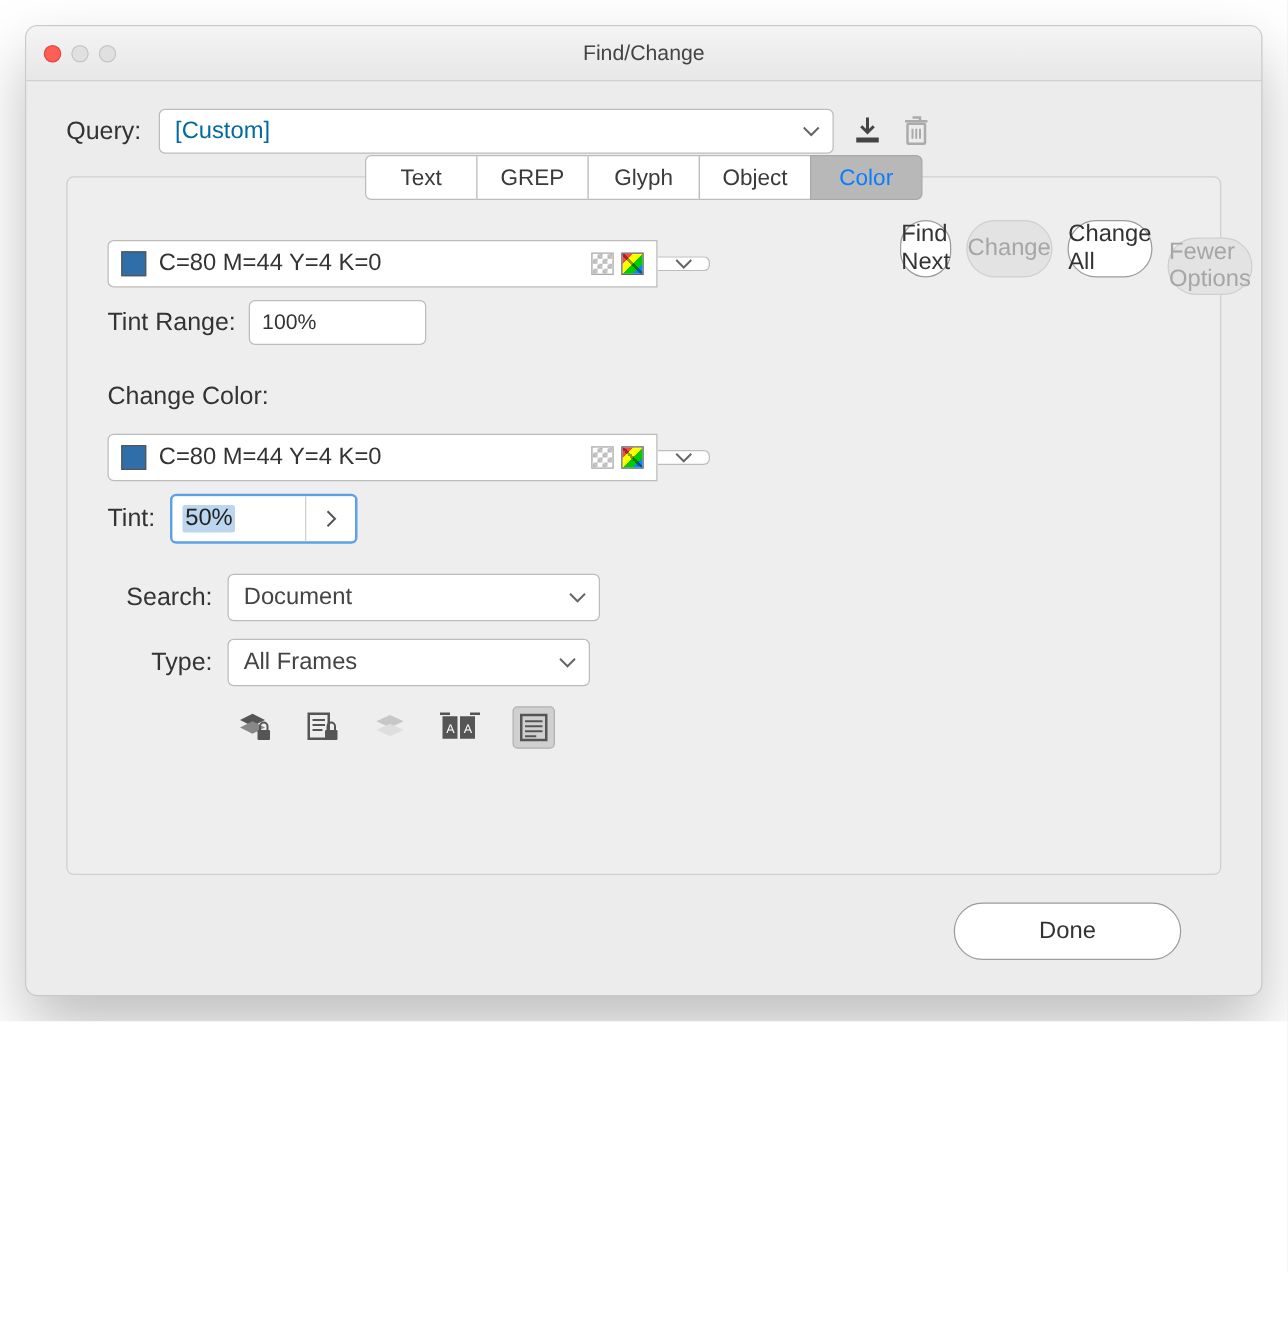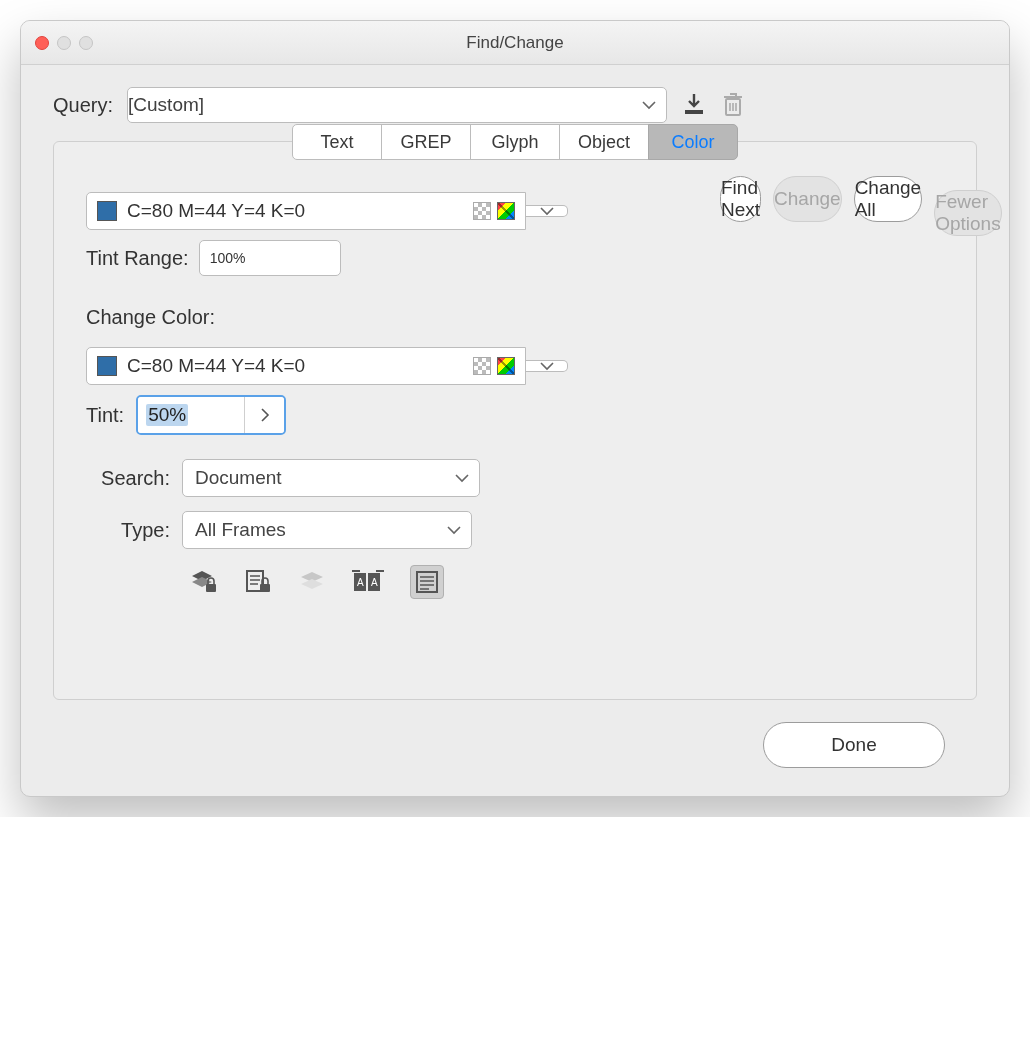--- a/index.html
+++ b/index.html
@@ -15,21 +15,21 @@
   .traffic { display:flex; gap:8px; margin-left:14px; }
   .tl { width:14px; height:14px; border-radius:50%; border:1px solid rgba(0,0,0,0.15); }
   .tl.red { background:#ff5f57; border-color:#e0443e; }
   .tl.grey { background:#e0e0e0; border-color:#c5c5c5; }
   .title { position:absolute; left:0; right:0; text-align:center; font-size:17px; color:#444; }
   .content { padding:22px 32px 28px 32px; }
   .query-row { display:flex; align-items:center; gap:14px; margin-bottom:18px; }
   .query-label { font-size:20px; color:#333; }
   .select-large {
     flex:0 0 540px; height:36px; background:#fff; border:1px solid #bcbcbc; border-radius:5px;
-    display:flex; align-items:center; padding:0 0; font-size:19px; color:#404040; position:relative;
+    display:flex; align-items:center; padding:0 12px; font-size:19px; color:#0369a1; position:relative;
   }
   .chev-down { position:absolute; right:10px; top:50%; transform:translateY(-50%); color:#666; }
   .tool-icon { color:#555; cursor:pointer; }
   .panel {
     border:1px solid #cfcfcf; border-radius:6px; padding:0 0 100px 0; position:relative; background:#eeeeee;
   }
   .tabs {
     display:flex; justify-content:center; position:relative; top:-18px;
   }
   .tab {
@@ -64,21 +64,21 @@
   }
   .rainbow::after { content:""; position:absolute; inset:0; background:linear-gradient(45deg, transparent 45%, #000 45% 55%, transparent 55%); opacity:0.4; }
   .swatch-step {
     width:42px; border:1px solid #bcbcbc; border-left:none; border-radius:0 5px 5px 0; background:#fff;
     display:flex; align-items:center; justify-content:center;
   }
   .sub-row { display:flex; align-items:center; gap:10px; margin:4px 0 24px 6px; }
   .sub-label { font-size:20px; color:#333; }
   .small-input {
     height:36px; background:#fff; border:1px solid #bcbcbc; border-radius:5px;
-    padding:12px 10px; font-size:14px; color:#333; display:flex; align-items:center; width:142px;
+    padding:12px 10px; font-size:17px; color:#333; display:flex; align-items:center; width:142px;
   }
   .tint-group { display:flex; margin:4px 0 24px 6px; align-items:center; gap:12px; }
   .tint-box {
     display:flex; height:40px; border:2px solid #5aa1e8; border-radius:5px; overflow:hidden;
   }
   .tint-val { width:106px; display:flex; align-items:center; padding:0 8px; background:#fff; font-size:19px; }
   .tint-val span { background:#bcd6ef; padding:0 2px; border-radius:2px; color:#222; }
   .tint-arrow { width:40px; border-left:1px solid #cfcfcf; display:flex; align-items:center; justify-content:center; background:#fff; color:#555; }
   .form-row { display:flex; align-items:center; gap:12px; margin:6px 0 14px 0; }
   .form-label { width:90px; text-align:right; font-size:20px; color:#333; }

